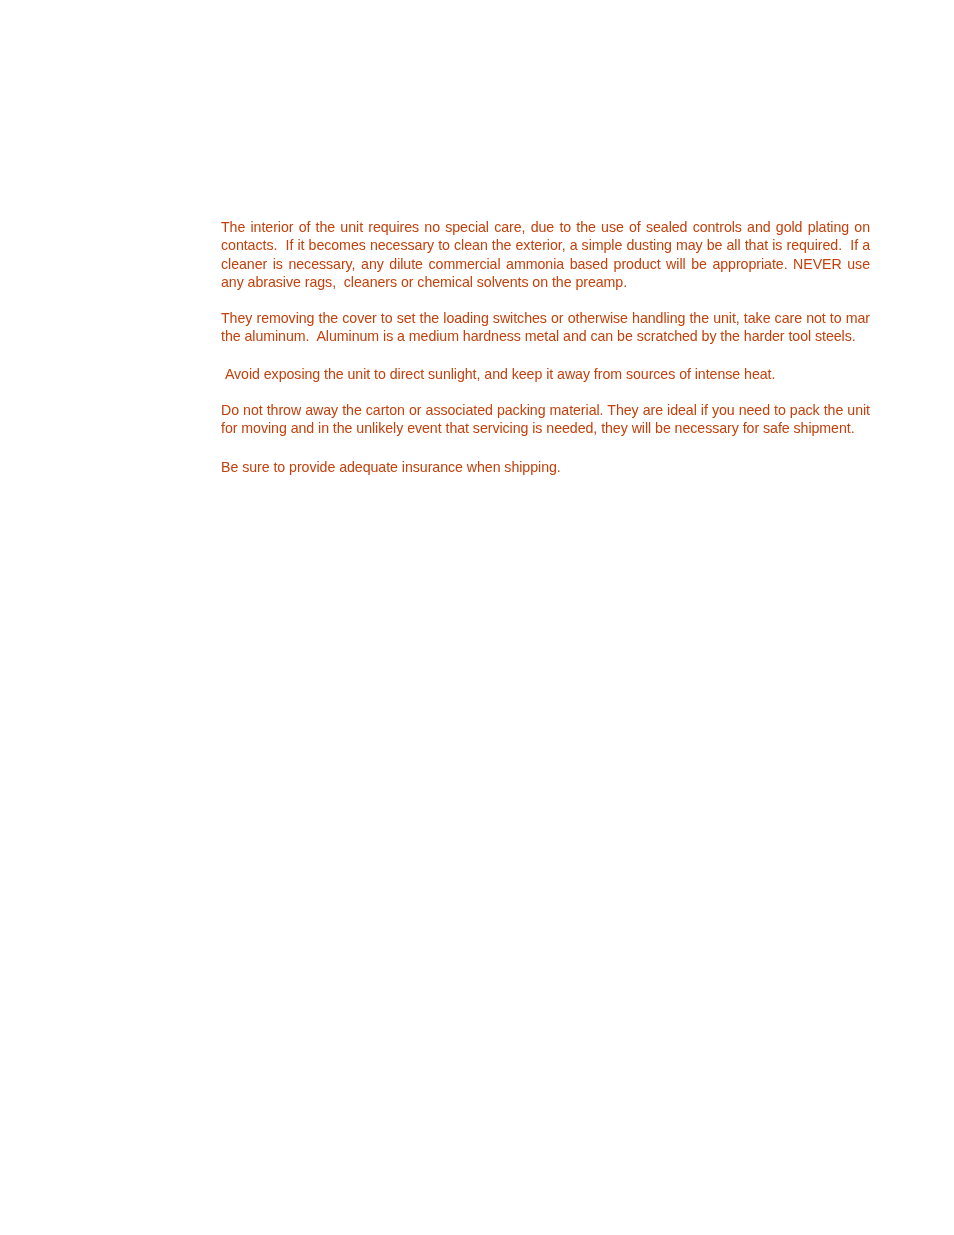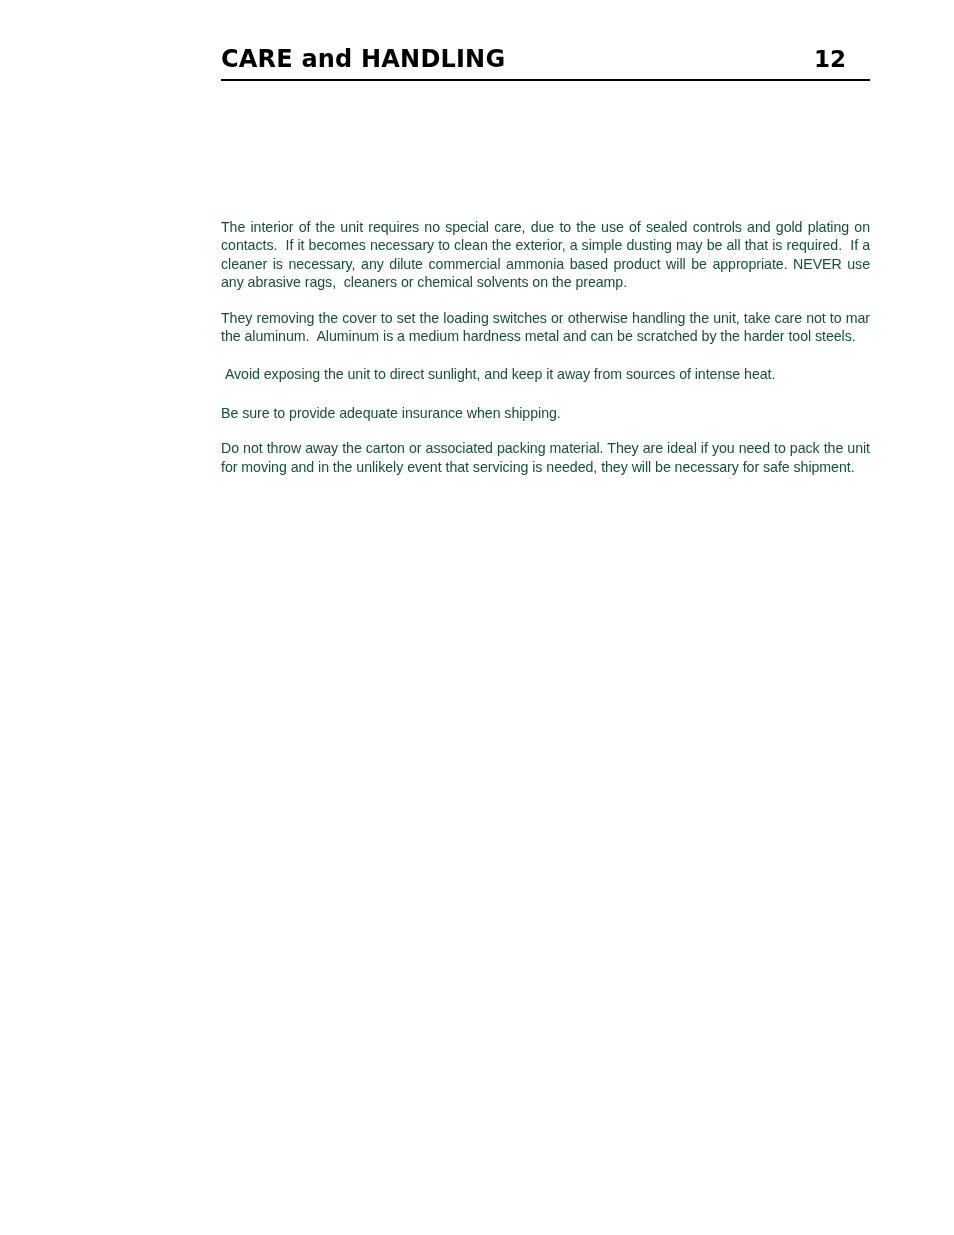--- a/index.html
+++ b/index.html
@@ -79,49 +79,42 @@
     left: 221px;
     top: 218px;
     width: 649px;
   }
 
   .para {
     font-size: 14.2px;
     line-height: 18.4px;
     text-align: justify;
     text-justify: inter-word;
-    color: #14532d;
+    color: #c2410c;
     margin: 0 0 17px 0;
     letter-spacing: -0.05px;
     white-space: pre-wrap;
   }
 
   .para:last-child {
     margin-bottom: 0;
   }
 
   .para.flush {
     text-align: left;
     margin-top: 20px;
   }
 </style>
 </head>
 <body>
 
 <div class="page">
 
-  <div class="page-header">
-    <div class="header-row">
-      <div class="header-title">CARE and HANDLING</div>
-      <div class="header-pagenum">12</div>
-    </div>
-    <div class="header-rule"></div>
-  </div>
 
   <div class="body-content">
     <p class="para">The interior of the unit requires no special care, due to the use of sealed controls and gold plating on contacts.  If it becomes necessary to clean the exterior, a simple dusting may be all that is required.  If a cleaner is necessary, any dilute commercial ammonia based product will be appropriate. NEVER use any abrasive rags,  cleaners or chemical solvents on the preamp.</p>
     <p class="para">They removing the cover to set the loading switches or otherwise handling the unit, take care not to mar the aluminum.  Aluminum is a medium hardness metal and can be scratched by the harder tool steels.</p>
     <p class="para flush"> Avoid exposing the unit to direct sunlight, and keep it away from sources of intense heat.</p>
+    <p class="para">Do not throw away the carton or associated packing material. They are ideal if you need to pack the unit for moving and in the unlikely event that servicing is needed, they will be necessary for safe shipment.</p>
     <p class="para flush">Be sure to provide adequate insurance when shipping.</p>
-    <p class="para">Do not throw away the carton or associated packing material. They are ideal if you need to pack the unit for moving and in the unlikely event that servicing is needed, they will be necessary for safe shipment.</p>
   </div>
 
 </div>
 
 </body></html>

